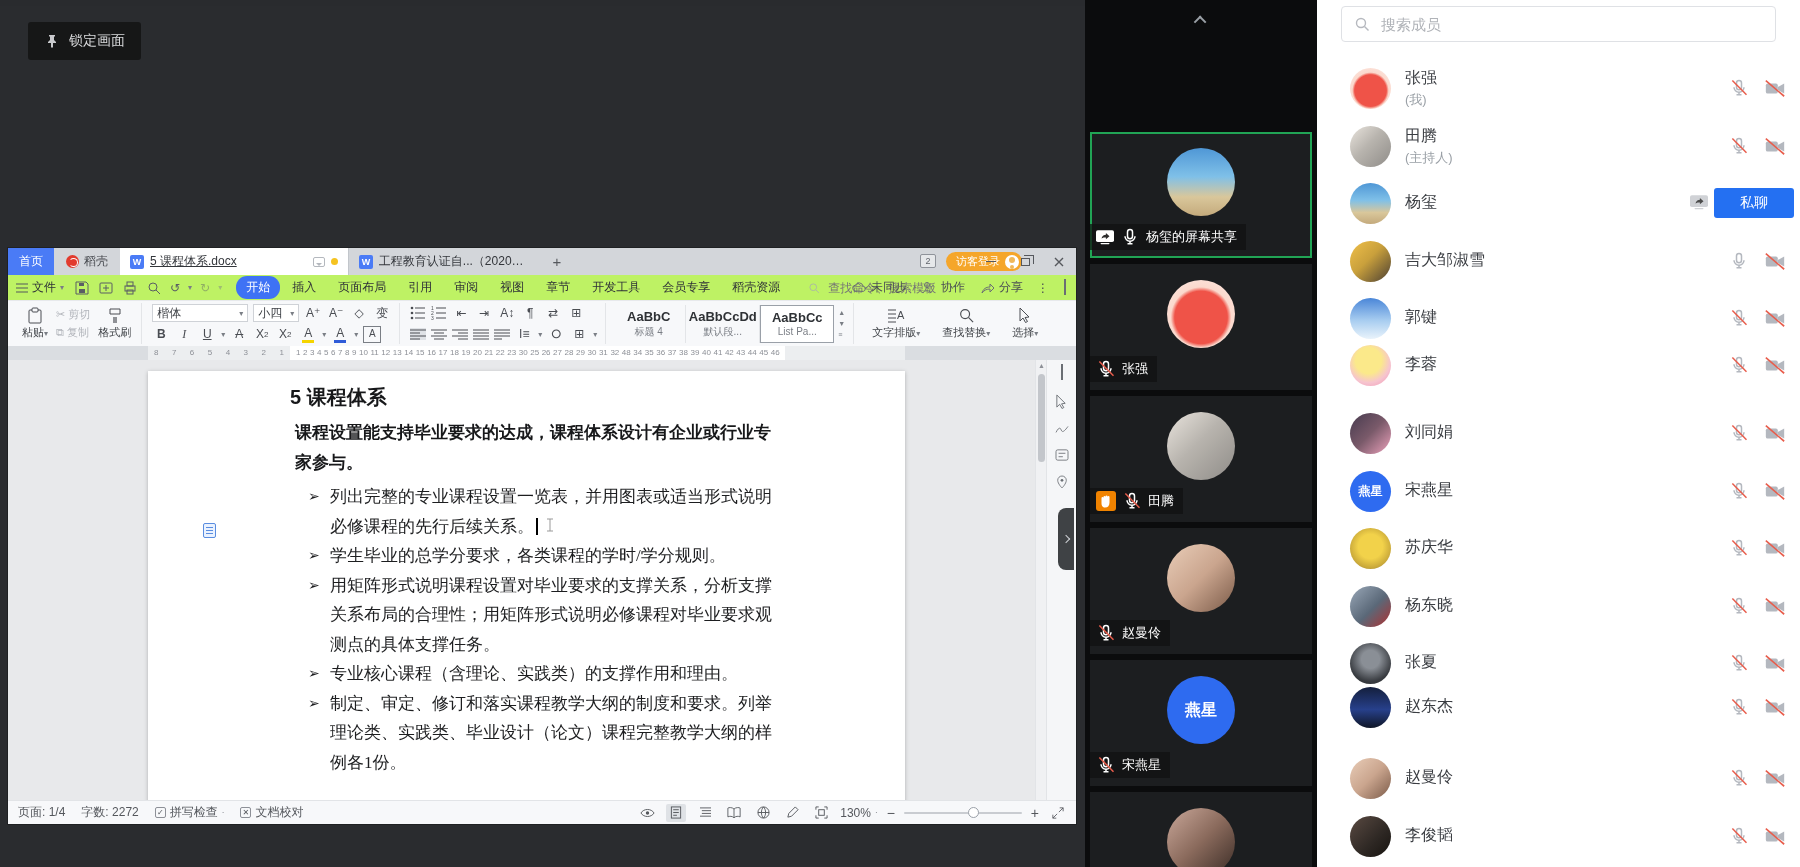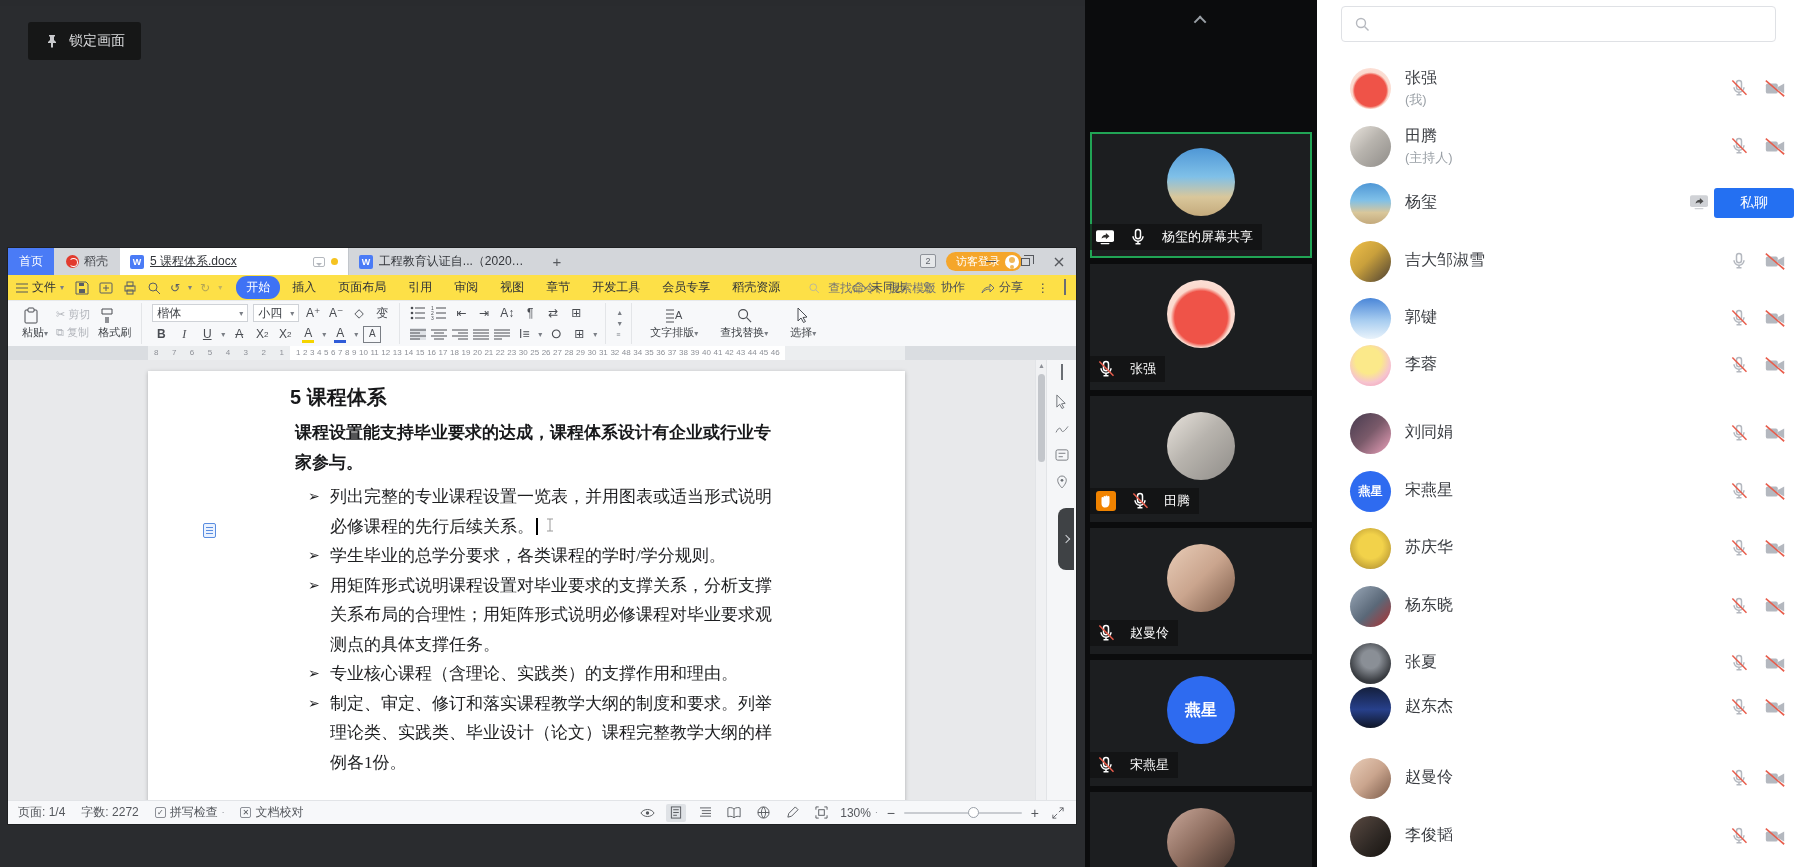--- a/index.html
+++ b/index.html
@@ -37,33 +37,33 @@
   .guest-pill { position:absolute; left:938px; top:4px; height:19px; padding:0 3px 0 10px; border-radius:10px;
     background:#f5a62a; color:#fff; font-size:11px; display:flex; align-items:center; gap:5px; }
   .guest-av { width:14px; height:14px; border-radius:50%; background:#fff; position:relative; }
   .guest-av::after { content:""; position:absolute; left:4px; top:2px; width:6px; height:6px; border-radius:50%; background:#f0b85a; box-shadow:0 7px 0 -1px #f0b85a; }
   .win-btns { position:absolute; right:8px; top:0; height:27px; display:flex; align-items:center; gap:16px; }
   .wb { width:18px; height:18px; display:flex; align-items:center; justify-content:center; }
   .wb-min { width:10px; height:1.5px; background:#55585d; }
   .wb-rest { width:9px; height:8px; border:1.2px solid #55585d; position:relative; }
   .wb-rest::before { content:""; position:absolute; left:2px; top:-4px; width:9px; height:8px; border:1.2px solid #55585d; border-bottom:none; border-left:none; }
   
-  .menubar { height:25px; display:flex; align-items:center; padding:12px 8px; gap:4px; flex:0 0 auto; background:#fde047; position:relative; }
+  .menubar { height:25px; display:flex; align-items:center; padding:12px 8px; gap:4px; flex:0 0 auto; background:#bef264; position:relative; }
   .file-menu { display:flex; align-items:center; gap:4px; margin-right:6px; color:#2f3237; }
   .qa-icons { display:flex; align-items:center; gap:8px; margin-right:10px; color:#5a5e64; }
   .menu-item { padding:3px 10px; border-radius:11px; color:#2f3237; white-space:nowrap; }
   .menu-item.active { background:#3e72f5; color:#fff; }
   .menu-search { display:flex; align-items:center; gap:6px; margin-left:14px; color:#a7abb2; }
   .menu-search input { border:none; outline:none; background:transparent; font-size:12px; width:130px; color:#6a6e74; }
   .menu-right { position:absolute; right:10px; top:0; height:25px; display:flex; align-items:center; gap:14px; color:#4a4e54; }
   .mr-item { display:flex; align-items:center; gap:4px; }
   
   .ribbon { height:46px; display:flex; align-items:stretch; padding:2px 4px; gap:2px; flex:0 0 auto; background:#f7f8fa; border-top:1px solid #e7e9ec; }
   .rgroup { display:flex; align-items:center; padding:0 8px; border-right:1px solid #e3e5e8; gap:6px; }
-  .big-btn { display:flex; flex-direction:column; align-items:flex-start; justify-content:center; gap:0; font-size:11px; color:#3f4247; padding:0 2px; }
+  .big-btn { display:flex; flex-direction:column; align-items:center; justify-content:center; gap:0; font-size:11px; color:#3f4247; padding:0 2px; }
   .mini-col { display:flex; flex-direction:column; justify-content:center; gap:3px; font-size:11px; color:#b2b5bb; }
   .mini-col .row { display:flex; align-items:center; gap:3px; }
   .two-rows { display:flex; flex-direction:column; justify-content:center; gap:3px; }
   .trow { display:flex; align-items:center; gap:5px; height:18px; }
   .sel-box { border:1px solid #cfd2d7; background:#fff; height:18px; display:flex; align-items:center; justify-content:space-between; padding:0 4px; color:#3f4247; }
   .sel-font { width:96px; } .sel-size { width:46px; }
   .carat { font-size:8px; color:#7a7e85; }
   .ti { min-width:18px; height:17px; display:flex; align-items:center; justify-content:center; color:#4a4d53; font-size:12px; }
   .ti.b { font-weight:bold; } .ti.i { font-style:italic; font-family:"Liberation Serif",serif; } .ti.u { text-decoration:underline; }
   .ti sup,.ti sub { font-size:8px; }
@@ -115,21 +115,21 @@
   
   .side-handle { position:absolute; left:1058px; top:502px; width:16px; height:62px; background:#3f4245; border-radius:8px 0 0 8px; display:flex; align-items:center; justify-content:center; z-index:5; }
   .chev-right { width:6px; height:6px; border-top:1.5px solid #cfd2d6; border-right:1.5px solid #cfd2d6; transform:rotate(45deg); }
   
   .video-col { position:absolute; left:1085px; top:0; width:232px; height:867px; background:#0b0c0d; }
   .collapse-btn { position:absolute; left:50%; top:10px; transform:translateX(-50%); width:40px; height:20px; display:flex; align-items:center; justify-content:center; }
   .chev-up { width:9px; height:9px; border-top:2px solid #9aa0a6; border-left:2px solid #9aa0a6; transform:rotate(45deg) translateY(2px); }
   .tile { position:absolute; left:5px; width:222px; height:126px; background:#1c1e20; }
   .tile.active { outline:2px solid #21a455; outline-offset:-2px; }
   .tile-av { position:absolute; left:50%; top:16px; transform:translateX(-50%); width:68px; height:68px; border-radius:50%; }
-  .tile-label { position:absolute; left:0; bottom:8px; max-width:100%; background:rgba(16,16,16,.72); display:flex; align-items:center; gap:14px; padding:3px 9px 3px 6px; font-size:13px; color:#fff; white-space:nowrap; }
+  .tile-label { position:absolute; left:0; bottom:8px; max-width:100%; background:rgba(16,16,16,.72); display:flex; align-items:center; gap:6px; padding:3px 9px 3px 6px; font-size:13px; color:#fff; white-space:nowrap; }
   .hand-badge { width:20px; height:20px; border-radius:3px; background:#f08300; display:flex; align-items:center; justify-content:center; }
   
   .avatar { border-radius:50%; display:flex; align-items:center; justify-content:center; color:#fff; font-weight:bold; overflow:hidden; }
   .av-pig { background:radial-gradient(circle at 50% 55%, #ef5348 0 52%, #fbd9cd 60%, #fcebe6 100%); }
   .av-wedding { background:linear-gradient(135deg,#e9e4dd 0%,#b8b4ae 45%,#8f8c88 100%); }
   .av-beach { background:linear-gradient(180deg,#4f97d6 0%,#7fc0e8 42%,#d9c79b 72%,#c4aa7c 100%); }
   .av-desk { background:linear-gradient(135deg,#f0c04a 0%,#c9a03c 45%,#4a3f33 100%); }
   .av-sky { background:linear-gradient(180deg,#4a86d8 0%,#a8cdf0 55%,#e9f3fb 100%); }
   .av-anime-yellow { background:radial-gradient(circle at 45% 38%, #fbe98a 0 38%, #f6c4cf 65%, #ef8fb0 100%); }
   .av-anime-dark { background:linear-gradient(135deg,#463a4e 0%,#7a5a6a 50%,#eda2bc 100%); }
@@ -381,20 +381,34 @@
             <span class="ti">I≡</span>
               <span class="carat">▾</span>
             <span class="ti">🞆</span>
             <span class="ti">⊞</span>
               <span class="carat">▾</span>
           </div>
         </div>
       </div>
 
       <div class="rgroup" style="padding:0 4px; gap:0;">
+        <div id="style-cells" style="display:flex; align-items:center;">
+            <div class="style-cell">
+              <span class="sample">AaBbC</span>
+              <span class="sname">标题 4</span>
+            </div>
+            <div class="style-cell">
+              <span class="sample">AaBbCcDd</span>
+              <span class="sname">默认段...</span>
+            </div>
+            <div class="style-cell selected">
+              <span class="sample">AaBbCc</span>
+              <span class="sname">List Pa...</span>
+            </div>
+          </div>
         <div class="style-arrows">
             <span>▲</span>
             <span>▼</span>
             <span>≡</span>
           </div>
       </div>
 
       <div class="rgroup" style="border-right:none;">
         <div class="act-btn">
           <svg width="18" height="16" viewBox="0 0 18 16">
@@ -689,20 +703,21 @@
       </div>
     </div>
 </div>
 
 <div class="member-panel">
   <div class="m-search">
     <svg width="16" height="16" viewBox="0 0 16 16">
         <circle cx="7" cy="7" r="4.5" fill="none" stroke="#b6b9bf" stroke-width="1.4"></circle>
         <path d="M10.5 10.5l4 4" stroke="#b6b9bf" stroke-width="1.4"></path>
       </svg>
+    <input type="text" placeholder="搜索成员" style="">
   </div>
   <div class="m-list" id="member-list">
       <div class="m-row" style="top: 0px;">
         <div class="m-avatar avatar av-pig"></div>
         <div class="m-name">张强</div>
         <div class="m-sub">(我)</div>
         <div class="m-icons">
           <span style="display:flex;">
             <svg width="20" height="20" viewBox="0 0 24 24">
     <rect x="9" y="3" width="6" height="11" rx="3" fill="none" stroke="#b4b8bf" stroke-width="1.8"></rect>

